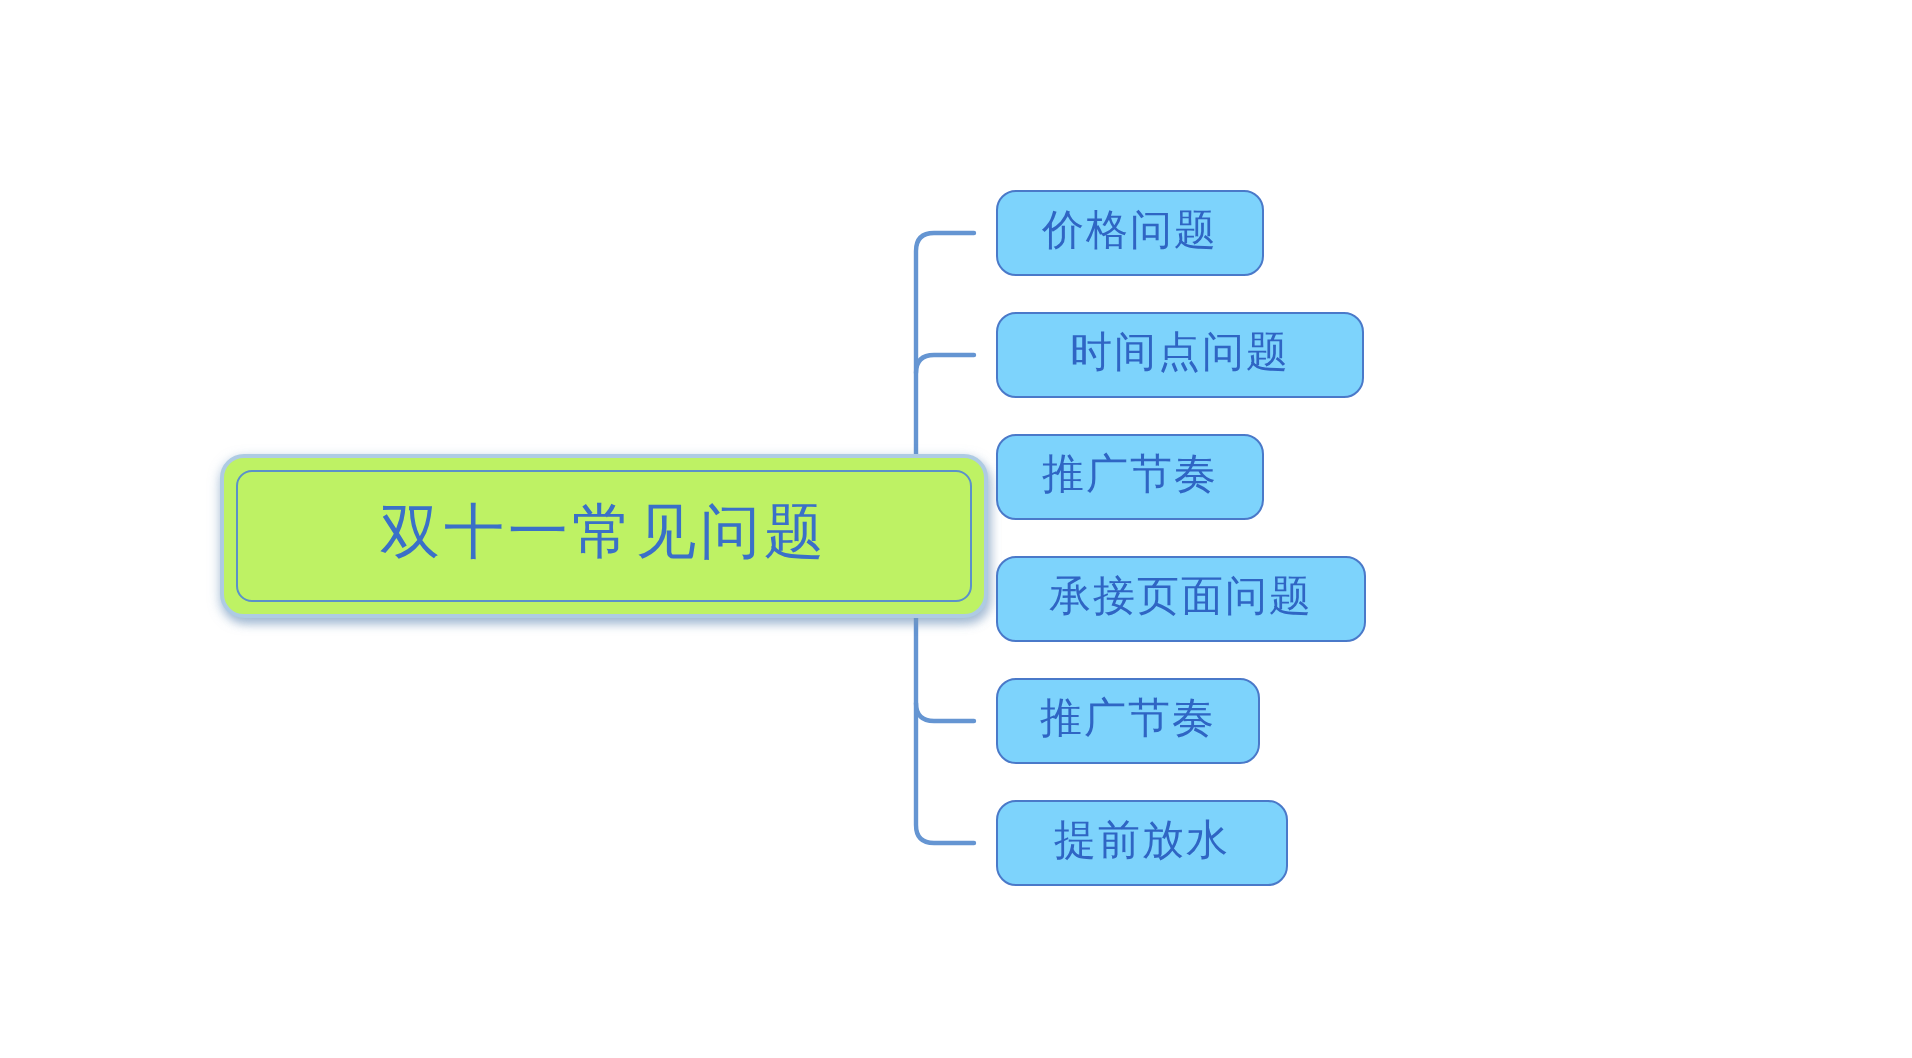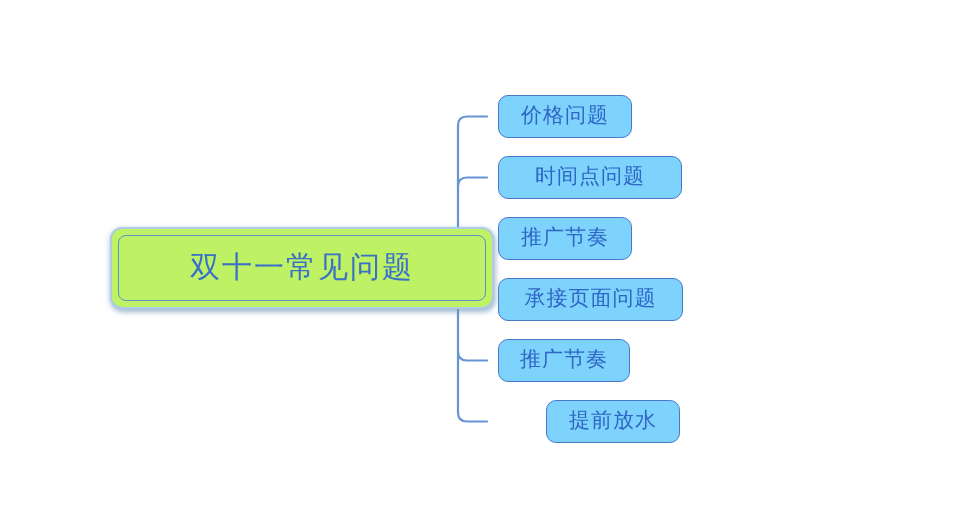--- a/index.html
+++ b/index.html
@@ -77,21 +77,21 @@
     letter-spacing: 1px;
     white-space: nowrap;
     line-height: 1;
     padding-bottom: 2px;
   }
   .b1 { top: 95px;  width: 134px; }
   .b2 { top: 156px; width: 184px; }
   .b3 { top: 217px; width: 134px; }
   .b4 { top: 278px; width: 185px; text-align: center; }
   .b5 { top: 339px; width: 132px; }
-  .b6 { top: 400px; width: 134px; margin-left: 48px; }
+  .b6 { top: 400px; width: 146px; }
 </style>
 </head>
 <body>
 
 <div class="canvas">
 
   <svg class="connectors" viewBox="0 0 956 529" xmlns="http://www.w3.org/2000/svg">
 
     <path d="M450 268 H458"></path>
 

